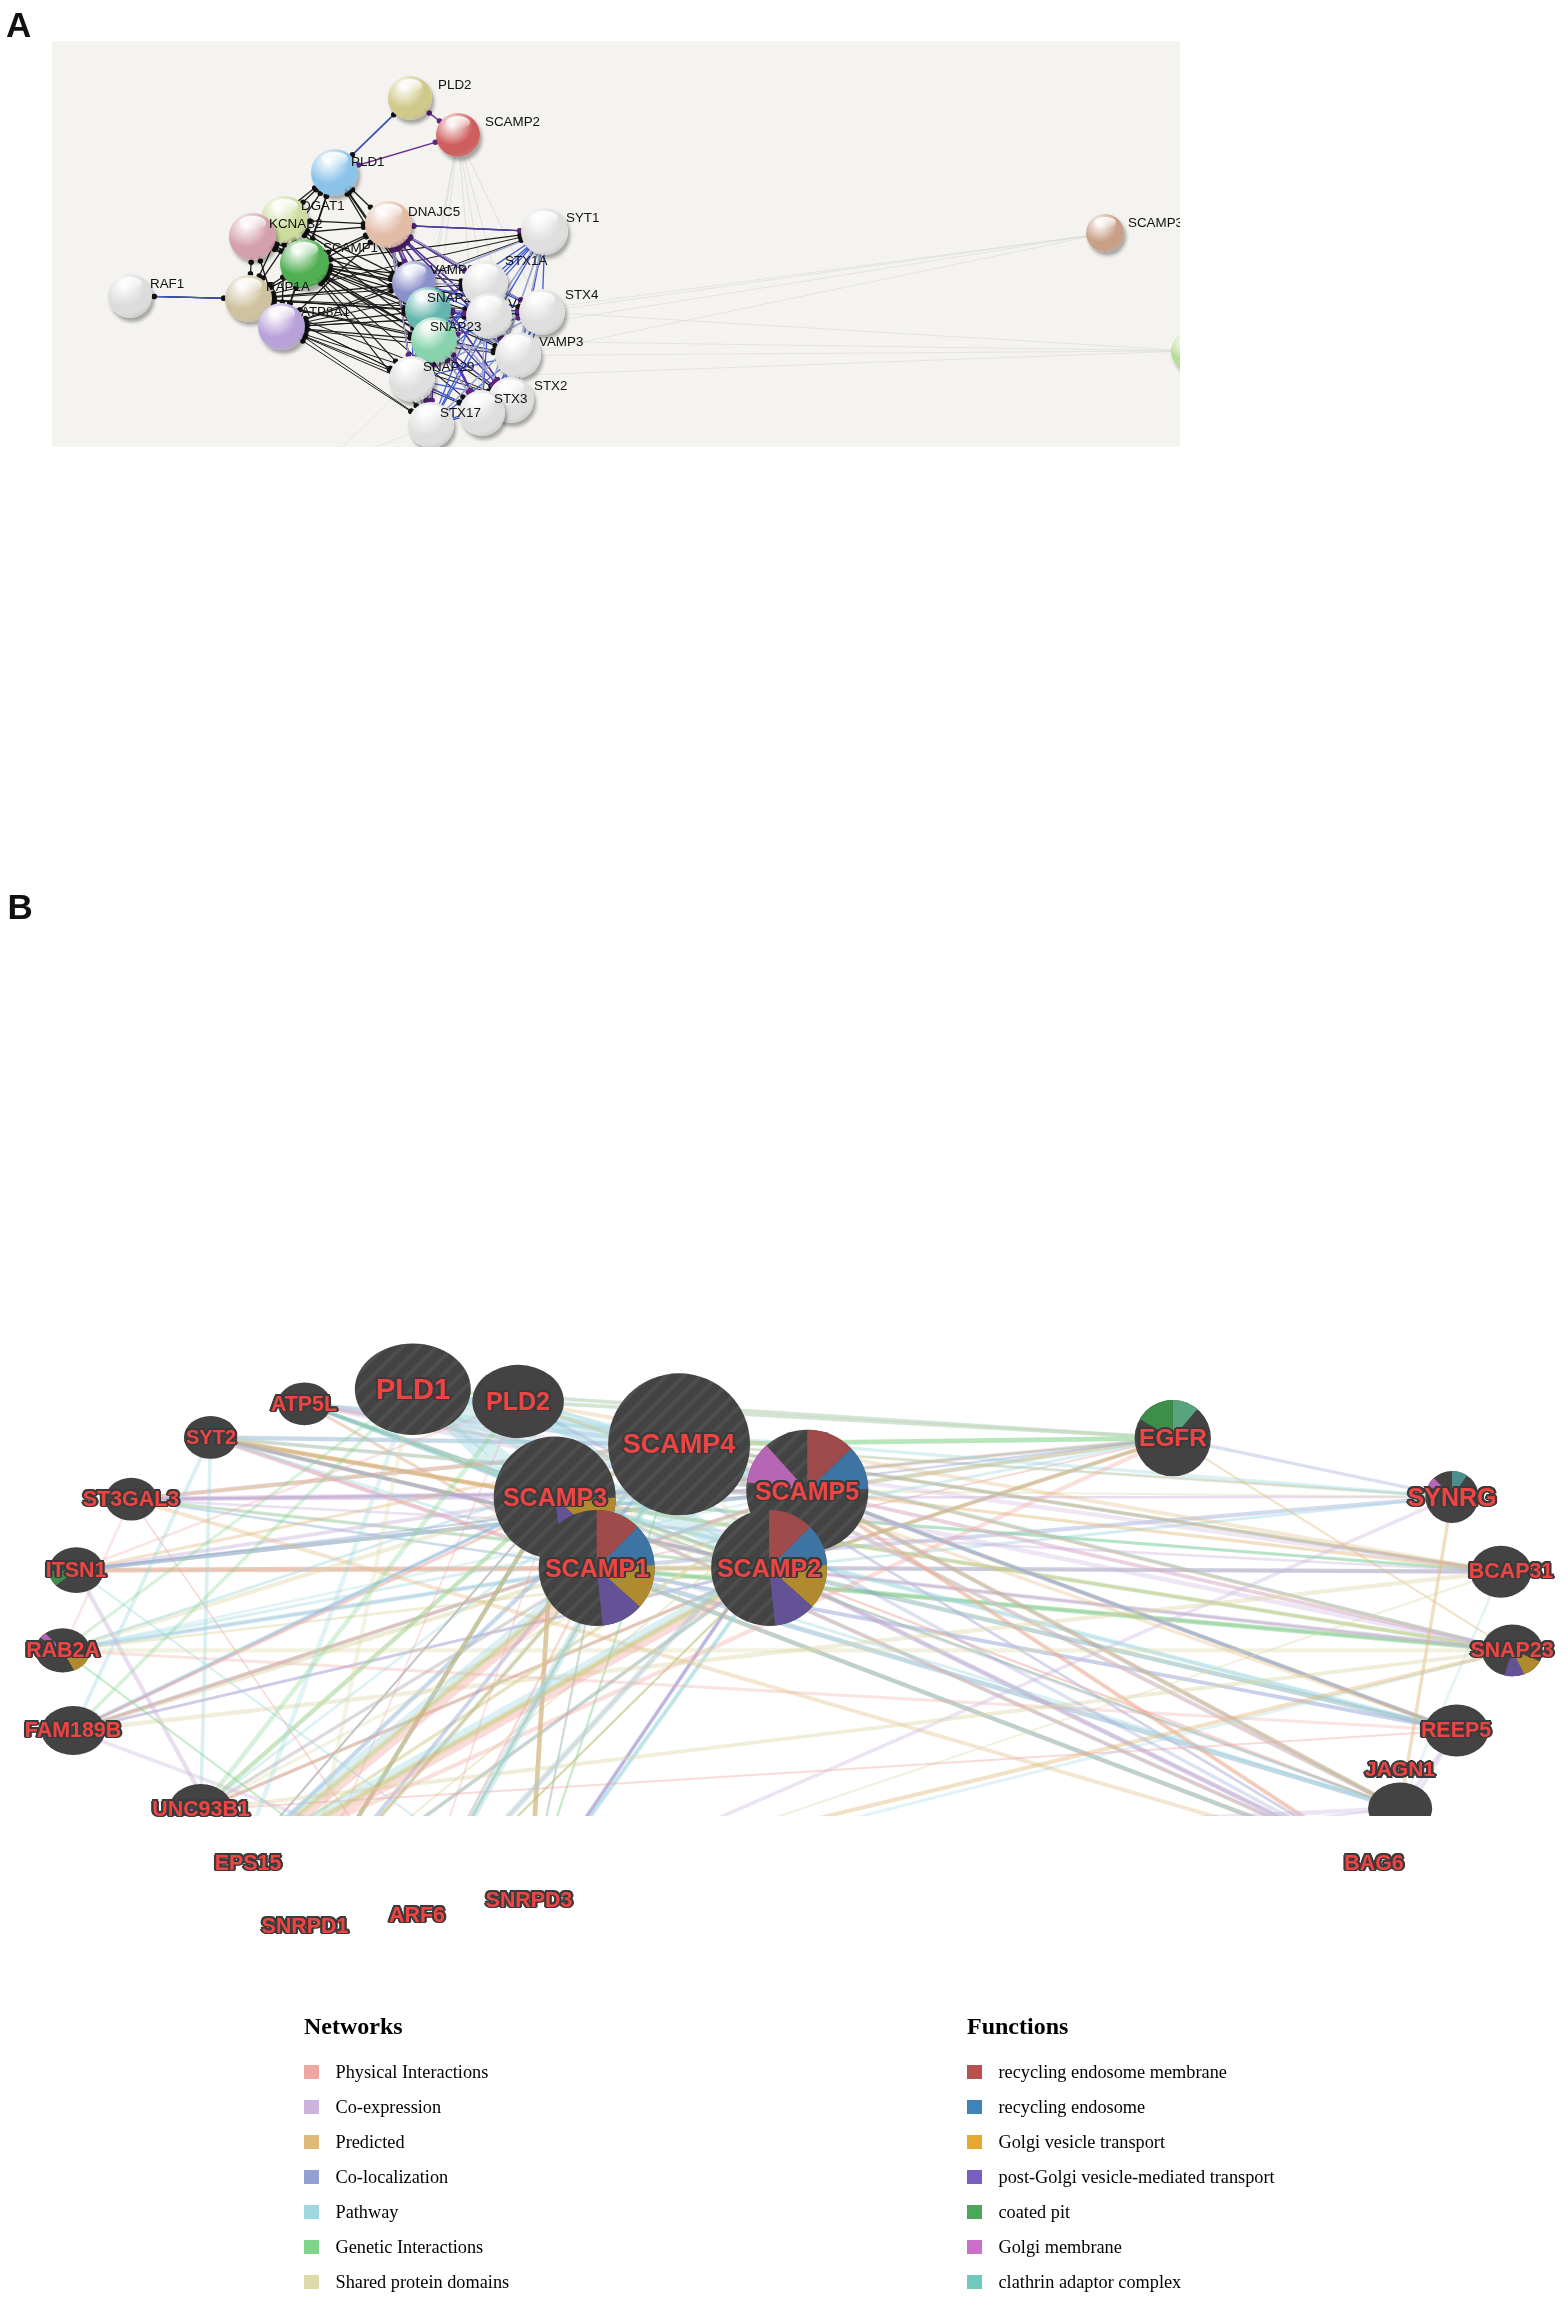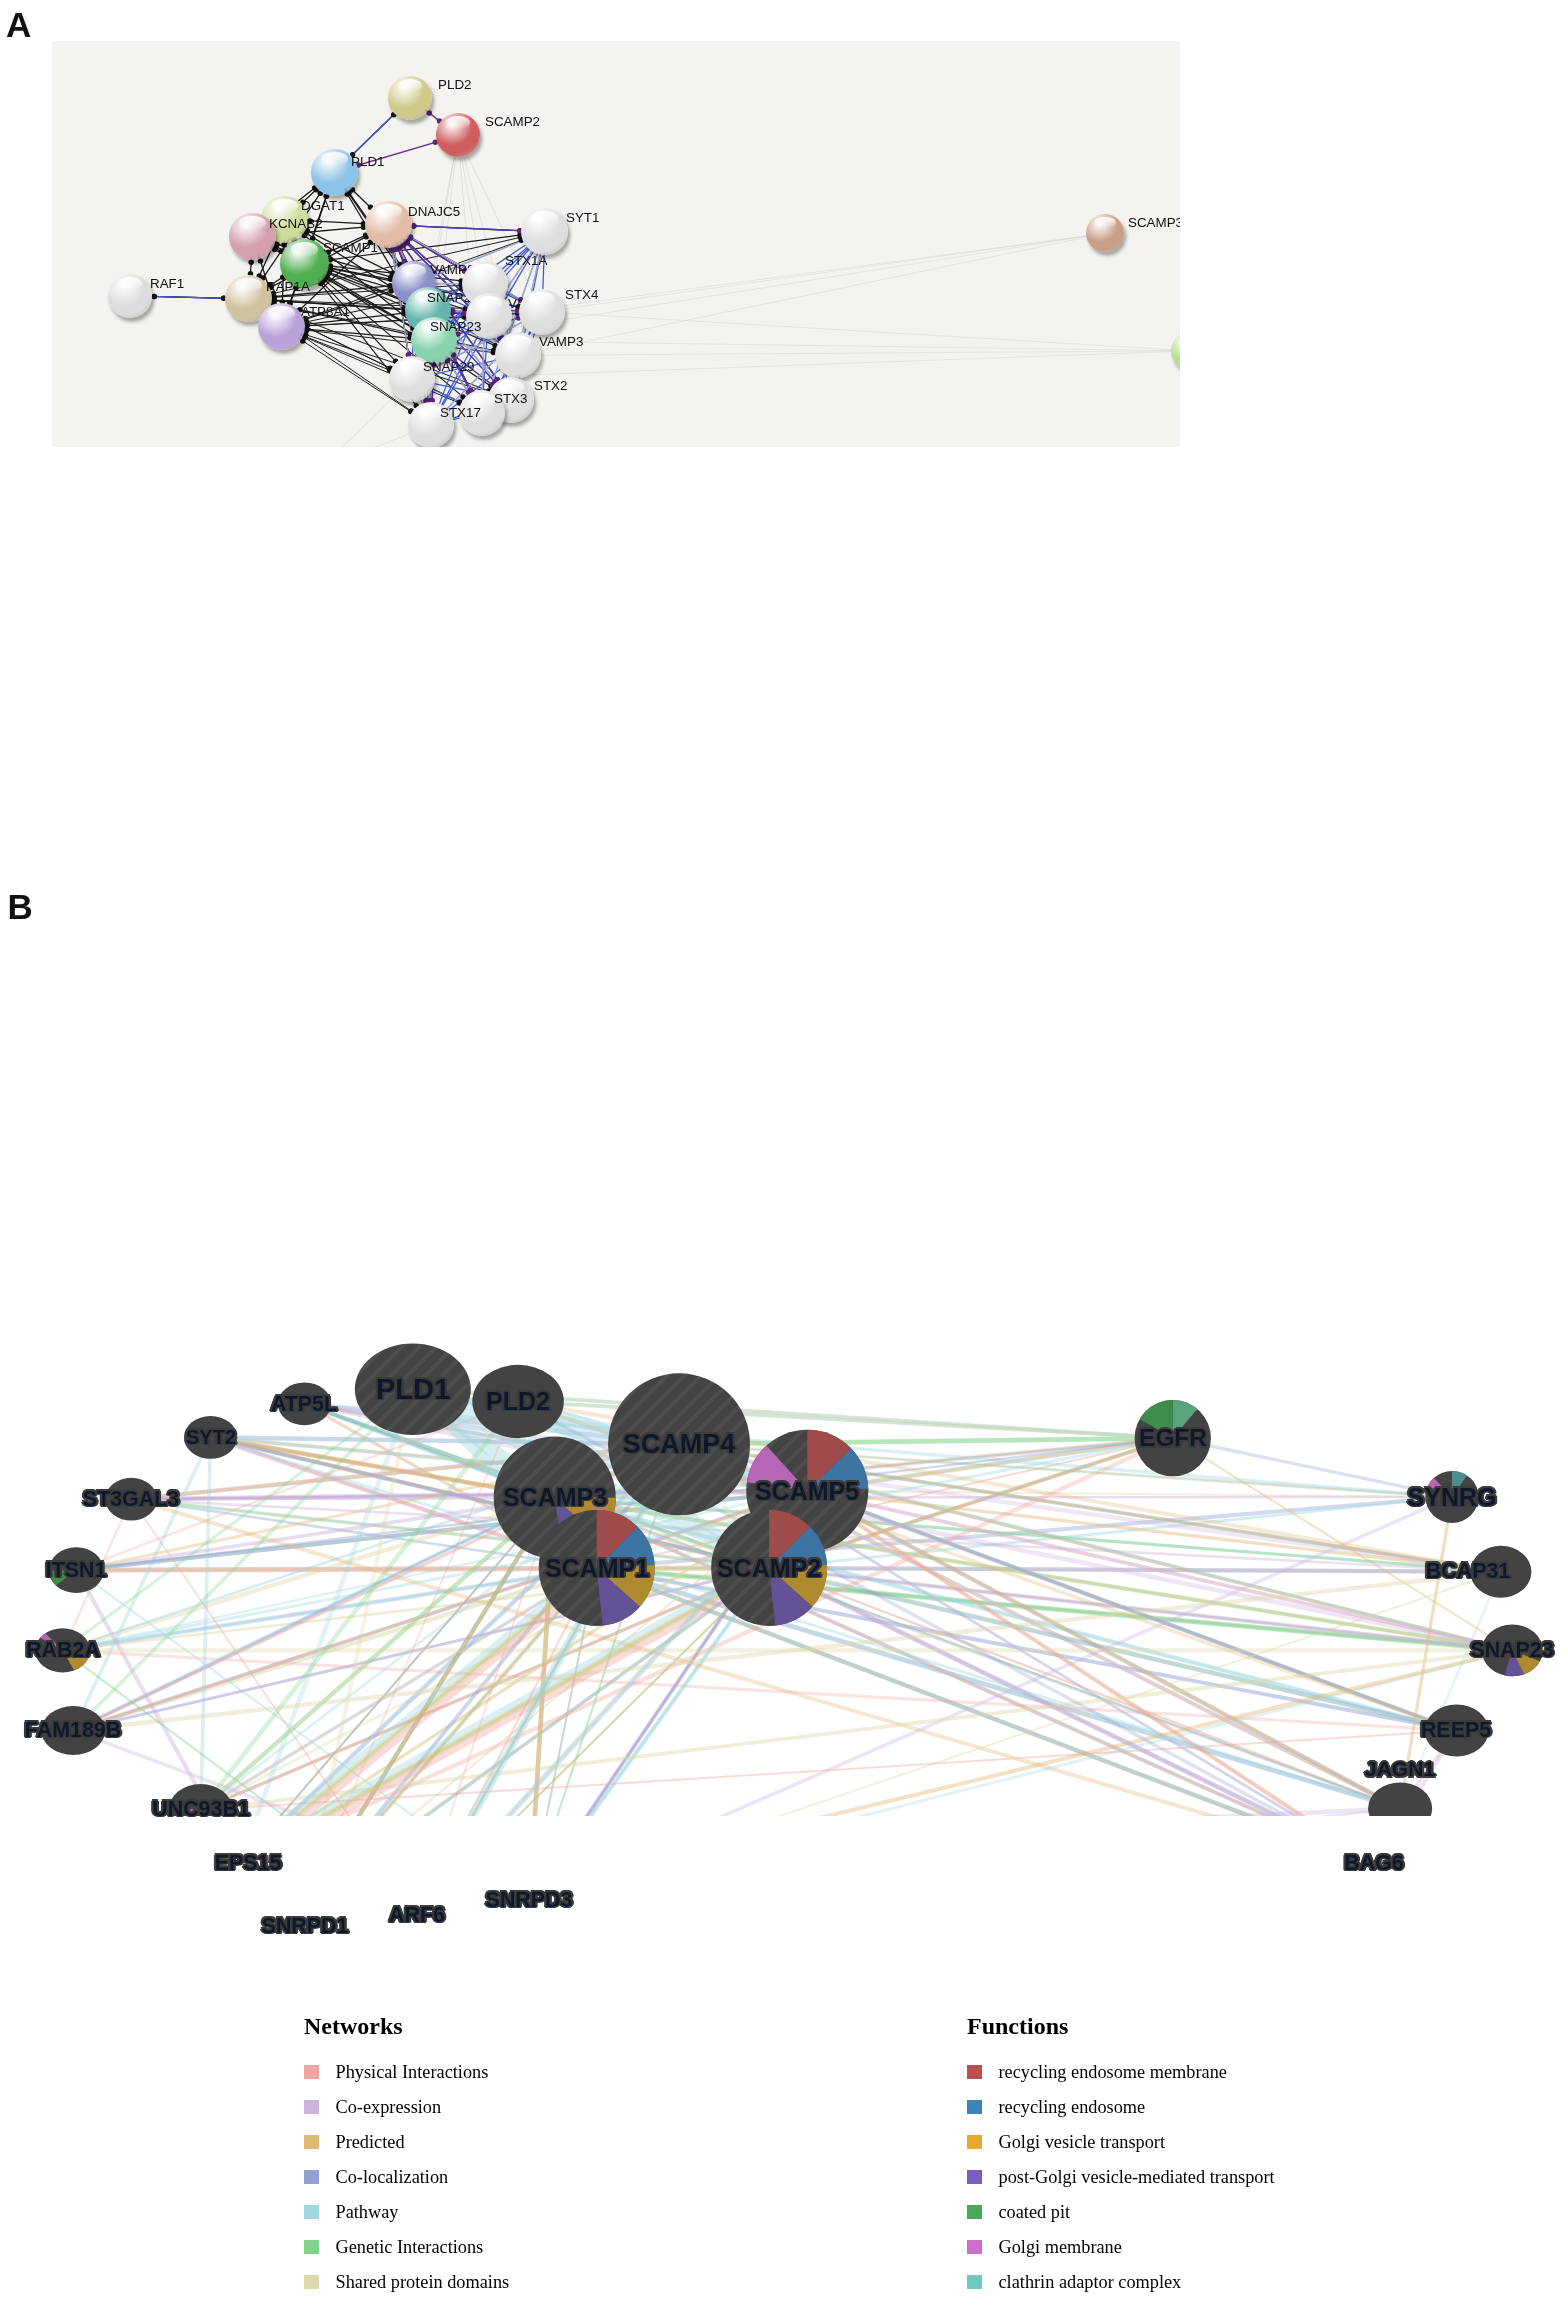--- a/index.html
+++ b/index.html
@@ -22,21 +22,21 @@
   .nodeA .gloss{position:absolute;left:22%;top:7%;width:56%;height:30%;
          border-radius:50%;
          background:linear-gradient(to bottom,rgba(255,255,255,.95),rgba(255,255,255,.05));}
   .lblA{position:absolute;font-size:13.4px;color:#111;white-space:nowrap;
         font-family:"Liberation Sans",sans-serif;}
 
   
   #panel-b{position:absolute;left:0px;top:900px;width:1568px;height:916px;}
   #panel-b svg{position:absolute;left:0;top:0;width:1568px;height:916px;}
   .nodeB-label{position:absolute;transform:translate(-50%,-50%);
-        color:#0f172a;font-weight:bold;white-space:nowrap;
+        color:#ef4444;font-weight:bold;white-space:nowrap;
         font-family:"Liberation Sans",sans-serif;
         text-shadow:-1.9px 0 #3b3b3b,1.9px 0 #3b3b3b,0 -1.9px #3b3b3b,0 1.9px #3b3b3b,
                     -1.5px -1.5px #3b3b3b,1.5px -1.5px #3b3b3b,-1.5px 1.5px #3b3b3b,1.5px 1.5px #3b3b3b,
                     -2.3px 0 #3b3b3b,2.3px 0 #3b3b3b;
         pointer-events:none;}
 
   
   .legend-block{position:absolute;font-family:"Liberation Serif",serif;}
   .legend-title{font-size:24px;font-weight:bold;color:#000;margin-bottom:14.5px;
                 font-family:"Liberation Serif",serif;}
@@ -937,21 +937,21 @@
     </svg>
   <div id="panel-b-labels">
       <div class="nodeB-label" style="left: 413px; top: 489px; font-size: 29px;">PLD1</div>
       <div class="nodeB-label" style="left: 518px; top: 501px; font-size: 25px;">PLD2</div>
       <div class="nodeB-label" style="left: 304px; top: 504px; font-size: 21.4px;">ATP5L</div>
       <div class="nodeB-label" style="left: 211px; top: 537px; font-size: 20px;">SYT2</div>
       <div class="nodeB-label" style="left: 1173px; top: 538px; font-size: 24.4px;">EGFR</div>
       <div class="nodeB-label" style="left: 131px; top: 599px; font-size: 21.4px;">ST3GAL3</div>
       <div class="nodeB-label" style="left: 1452px; top: 597px; font-size: 25px;">SYNRG</div>
       <div class="nodeB-label" style="left: 76px; top: 670px; font-size: 21.4px;">ITSN1</div>
-      <div class="nodeB-label" style="left: 1458px; top: 671px; font-size: 21.4px; padding-left: 20px;">BCAP31</div>
+      <div class="nodeB-label" style="left: 1501px; top: 671px; font-size: 21.4px; padding-left: 20px;">BCAP31</div>
       <div class="nodeB-label" style="left: 63px; top: 750px; font-size: 21.4px;">RAB2A</div>
       <div class="nodeB-label" style="left: 1512px; top: 750px; font-size: 21.4px;">SNAP23</div>
       <div class="nodeB-label" style="left: 679px; top: 544px; font-size: 27px;">SCAMP4</div>
       <div class="nodeB-label" style="left: 555px; top: 597px; font-size: 25px;">SCAMP3</div>
       <div class="nodeB-label" style="left: 807px; top: 591px; font-size: 25px;">SCAMP5</div>
       <div class="nodeB-label" style="left: 597px; top: 668px; font-size: 25px;">SCAMP1</div>
       <div class="nodeB-label" style="left: 769px; top: 668px; font-size: 25px;">SCAMP2</div>
       <div class="nodeB-label" style="left: 73px; top: 830px; font-size: 21.4px;">FAM189B</div>
       <div class="nodeB-label" style="left: 1456px; top: 830px; font-size: 21.4px;">REEP5</div>
       <div class="nodeB-label" style="left: 201px; top: 909px; font-size: 21.4px;">UNC93B1</div>

